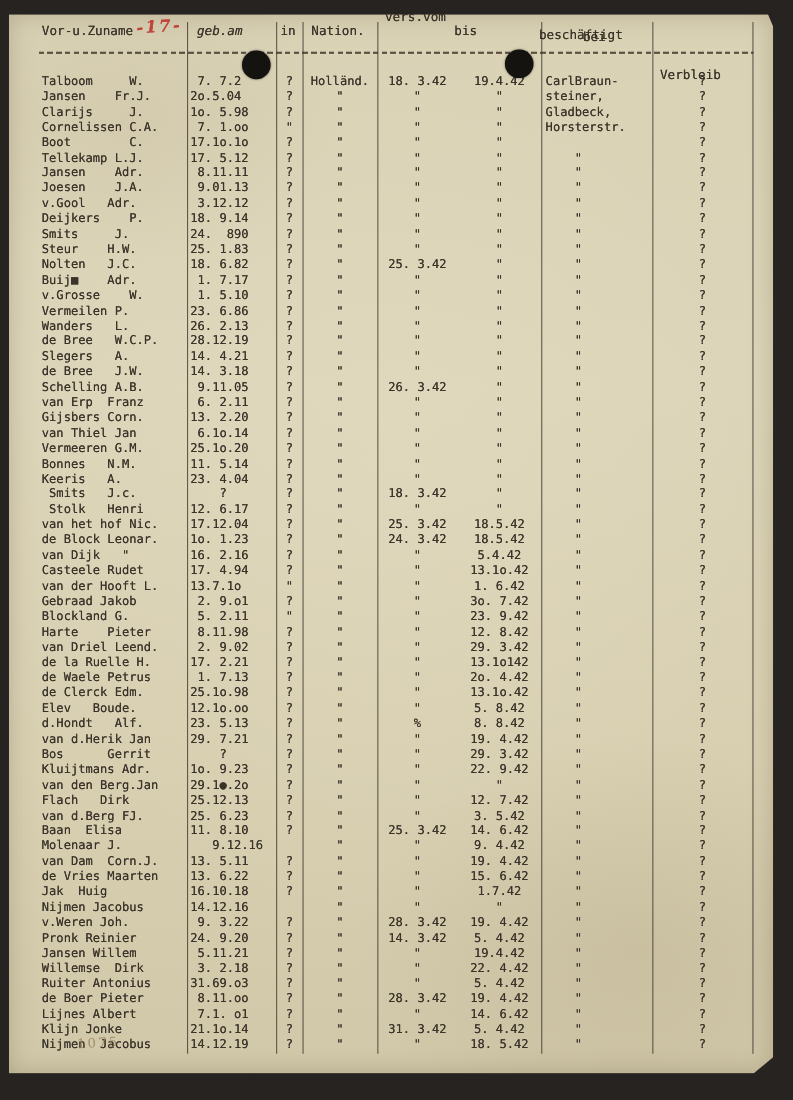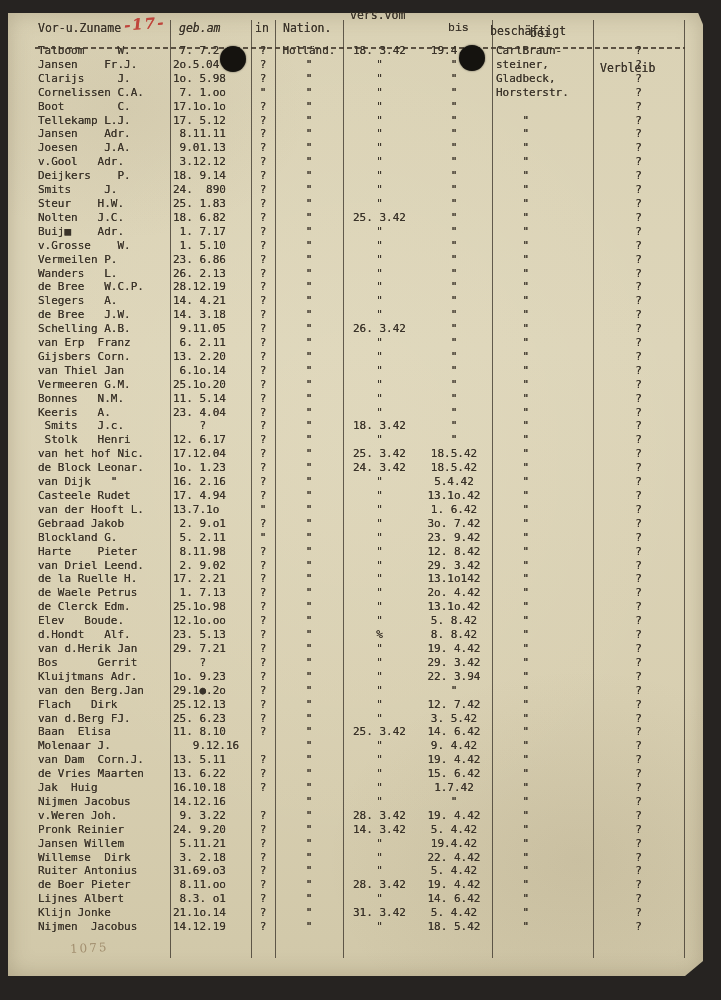--- a/index.html
+++ b/index.html
@@ -22,21 +22,21 @@
   .hlabel { position:absolute; font-size:11.5px; white-space:pre; }
   .vline {
     position:absolute; top:20px; height:938px; width:1px;
     background:rgba(48,42,33,.72);
   }
   .dashrule {
     position:absolute; left:35px; top:47px; width:650px; height:2px;
     background:repeating-linear-gradient(90deg,#453b2e 0 5px, transparent 5px 8px);
     opacity:.85;
   }
-  #rows { position:absolute; left:36px; top:44px; width:648px; }
+  #rows { position:absolute; left:36px; top:67px; width:648px; }
   .row { display:flex; height:13.91px; line-height:13.9px; font-size:11px;
          white-space:pre; color:#3a332a; text-shadow:0 0 .6px rgba(58,49,38,.85); }
   .cell { box-sizing:border-box; overflow:hidden; }
   .c-name { width:134px; padding-left:2px; }
   .c-geb  { width:81px;  padding-left:3px; }
   .c-in   { width:24px;  text-align:center; }
   .c-nation { width:68px; text-align:center; }
   .c-vom  { width:73px;  text-align:center; }
   .c-bis  { width:76px;  text-align:center; }
   .c-bei  { width:101px; padding-left:4px; }
@@ -67,21 +67,21 @@
   <div class="vline" style="left:343px;"></div>
   <div class="vline" style="left:492px;"></div>
   <div class="vline" style="left:593px;"></div>
   <div class="vline" style="left:684px;"></div>
 
   <span class="hlabel ink" style="left:38px;  top:21px;">Vor-u.Zuname</span>
   <span class="hlabel ink" style="left:179px; top:21px;font-style:italic;">geb.am</span>
   <span class="hlabel ink" style="left:255px; top:21px;">in</span>
   <span class="hlabel ink" style="left:283px; top:21px;">Nation.</span>
   <span class="hlabel ink" style="left:350px; top:8px;text-align:right;">vers.vom</span>
-  <span class="hlabel ink" style="left:448px; top:21px;font-family:Liberation Mono, monospace;">bis</span>
+  <span class="hlabel ink" style="left:413px; top:21px;">bis</span>
   <span class="hlabel ink" style="left:490px; top:24px;">beschäftigt</span>
   <span class="hlabel ink" style="left:490px; top:26px;margin-left:40px;">bei</span>
   <span class="hlabel ink" style="left:600px; top:21px;margin-top:40px;">Verbleib</span>
 
   <span class="red-note">-17-</span>
 
   <div class="dashrule"></div>
 
   <div id="rows">
       <div class="row"><span class="cell c-name">Talboom     W.</span><span class="cell c-geb"> 7. 7.2</span><span class="cell c-in">?</span><span class="cell c-nation">Holländ.</span><span class="cell c-vom">18. 3.42</span><span class="cell c-bis">19.4.42</span><span class="cell c-bei">CarlBraun-</span><span class="cell c-verbleib">?</span></div>
@@ -122,37 +122,37 @@
       <div class="row"><span class="cell c-name">Blockland G.</span><span class="cell c-geb"> 5. 2.11</span><span class="cell c-in">"</span><span class="cell c-nation">"</span><span class="cell c-vom">"</span><span class="cell c-bis">23. 9.42</span><span class="cell c-bei">    "</span><span class="cell c-verbleib">?</span></div>
       <div class="row"><span class="cell c-name">Harte    Pieter</span><span class="cell c-geb"> 8.11.98</span><span class="cell c-in">?</span><span class="cell c-nation">"</span><span class="cell c-vom">"</span><span class="cell c-bis">12. 8.42</span><span class="cell c-bei">    "</span><span class="cell c-verbleib">?</span></div>
       <div class="row"><span class="cell c-name">van Driel Leend.</span><span class="cell c-geb"> 2. 9.02</span><span class="cell c-in">?</span><span class="cell c-nation">"</span><span class="cell c-vom">"</span><span class="cell c-bis">29. 3.42</span><span class="cell c-bei">    "</span><span class="cell c-verbleib">?</span></div>
       <div class="row"><span class="cell c-name">de la Ruelle H.</span><span class="cell c-geb">17. 2.21</span><span class="cell c-in">?</span><span class="cell c-nation">"</span><span class="cell c-vom">"</span><span class="cell c-bis">13.1o142</span><span class="cell c-bei">    "</span><span class="cell c-verbleib">?</span></div>
       <div class="row"><span class="cell c-name">de Waele Petrus</span><span class="cell c-geb"> 1. 7.13</span><span class="cell c-in">?</span><span class="cell c-nation">"</span><span class="cell c-vom">"</span><span class="cell c-bis">2o. 4.42</span><span class="cell c-bei">    "</span><span class="cell c-verbleib">?</span></div>
       <div class="row"><span class="cell c-name">de Clerck Edm.</span><span class="cell c-geb">25.1o.98</span><span class="cell c-in">?</span><span class="cell c-nation">"</span><span class="cell c-vom">"</span><span class="cell c-bis">13.1o.42</span><span class="cell c-bei">    "</span><span class="cell c-verbleib">?</span></div>
       <div class="row"><span class="cell c-name">Elev   Boude.</span><span class="cell c-geb">12.1o.oo</span><span class="cell c-in">?</span><span class="cell c-nation">"</span><span class="cell c-vom">"</span><span class="cell c-bis">5. 8.42</span><span class="cell c-bei">    "</span><span class="cell c-verbleib">?</span></div>
       <div class="row"><span class="cell c-name">d.Hondt   Alf.</span><span class="cell c-geb">23. 5.13</span><span class="cell c-in">?</span><span class="cell c-nation">"</span><span class="cell c-vom">%</span><span class="cell c-bis">8. 8.42</span><span class="cell c-bei">    "</span><span class="cell c-verbleib">?</span></div>
       <div class="row"><span class="cell c-name">van d.Herik Jan</span><span class="cell c-geb">29. 7.21</span><span class="cell c-in">?</span><span class="cell c-nation">"</span><span class="cell c-vom">"</span><span class="cell c-bis">19. 4.42</span><span class="cell c-bei">    "</span><span class="cell c-verbleib">?</span></div>
       <div class="row"><span class="cell c-name">Bos      Gerrit</span><span class="cell c-geb">    ?</span><span class="cell c-in">?</span><span class="cell c-nation">"</span><span class="cell c-vom">"</span><span class="cell c-bis">29. 3.42</span><span class="cell c-bei">    "</span><span class="cell c-verbleib">?</span></div>
-      <div class="row"><span class="cell c-name">Kluijtmans Adr.</span><span class="cell c-geb">1o. 9.23</span><span class="cell c-in">?</span><span class="cell c-nation">"</span><span class="cell c-vom">"</span><span class="cell c-bis">22. 3.94</span><span class="cell c-bei">    "</span><span class="cell c-verbleib">?</span></div>
+      <div class="row"><span class="cell c-name">Kluijtmans Adr.</span><span class="cell c-geb">1o. 9.23</span><span class="cell c-in">?</span><span class="cell c-nation">"</span><span class="cell c-vom">"</span><span class="cell c-bis">22. 9.42</span><span class="cell c-bei">    "</span><span class="cell c-verbleib">?</span></div>
       <div class="row"><span class="cell c-name">van den Berg.Jan</span><span class="cell c-geb">29.1●.2o</span><span class="cell c-in">?</span><span class="cell c-nation">"</span><span class="cell c-vom">"</span><span class="cell c-bis">"</span><span class="cell c-bei">    "</span><span class="cell c-verbleib">?</span></div>
       <div class="row"><span class="cell c-name">Flach   Dirk</span><span class="cell c-geb">25.12.13</span><span class="cell c-in">?</span><span class="cell c-nation">"</span><span class="cell c-vom">"</span><span class="cell c-bis">12. 7.42</span><span class="cell c-bei">    "</span><span class="cell c-verbleib">?</span></div>
       <div class="row"><span class="cell c-name">van d.Berg FJ.</span><span class="cell c-geb">25. 6.23</span><span class="cell c-in">?</span><span class="cell c-nation">"</span><span class="cell c-vom">"</span><span class="cell c-bis">3. 5.42</span><span class="cell c-bei">    "</span><span class="cell c-verbleib">?</span></div>
       <div class="row"><span class="cell c-name">Baan  Elisa</span><span class="cell c-geb">11. 8.10</span><span class="cell c-in">?</span><span class="cell c-nation">"</span><span class="cell c-vom">25. 3.42</span><span class="cell c-bis">14. 6.42</span><span class="cell c-bei">    "</span><span class="cell c-verbleib">?</span></div>
       <div class="row"><span class="cell c-name">Molenaar J.</span><span class="cell c-geb">   9.12.16</span><span class="cell c-in"></span><span class="cell c-nation">"</span><span class="cell c-vom">"</span><span class="cell c-bis">9. 4.42</span><span class="cell c-bei">    "</span><span class="cell c-verbleib">?</span></div>
       <div class="row"><span class="cell c-name">van Dam  Corn.J.</span><span class="cell c-geb">13. 5.11</span><span class="cell c-in">?</span><span class="cell c-nation">"</span><span class="cell c-vom">"</span><span class="cell c-bis">19. 4.42</span><span class="cell c-bei">    "</span><span class="cell c-verbleib">?</span></div>
       <div class="row"><span class="cell c-name">de Vries Maarten</span><span class="cell c-geb">13. 6.22</span><span class="cell c-in">?</span><span class="cell c-nation">"</span><span class="cell c-vom">"</span><span class="cell c-bis">15. 6.42</span><span class="cell c-bei">    "</span><span class="cell c-verbleib">?</span></div>
       <div class="row"><span class="cell c-name">Jak  Huig</span><span class="cell c-geb">16.10.18</span><span class="cell c-in">?</span><span class="cell c-nation">"</span><span class="cell c-vom">"</span><span class="cell c-bis">1.7.42</span><span class="cell c-bei">    "</span><span class="cell c-verbleib">?</span></div>
       <div class="row"><span class="cell c-name">Nijmen Jacobus</span><span class="cell c-geb">14.12.16</span><span class="cell c-in"></span><span class="cell c-nation">"</span><span class="cell c-vom">"</span><span class="cell c-bis">"</span><span class="cell c-bei">    "</span><span class="cell c-verbleib">?</span></div>
       <div class="row"><span class="cell c-name">v.Weren Joh.</span><span class="cell c-geb"> 9. 3.22</span><span class="cell c-in">?</span><span class="cell c-nation">"</span><span class="cell c-vom">28. 3.42</span><span class="cell c-bis">19. 4.42</span><span class="cell c-bei">    "</span><span class="cell c-verbleib">?</span></div>
       <div class="row"><span class="cell c-name">Pronk Reinier</span><span class="cell c-geb">24. 9.20</span><span class="cell c-in">?</span><span class="cell c-nation">"</span><span class="cell c-vom">14. 3.42</span><span class="cell c-bis">5. 4.42</span><span class="cell c-bei">    "</span><span class="cell c-verbleib">?</span></div>
       <div class="row"><span class="cell c-name">Jansen Willem</span><span class="cell c-geb"> 5.11.21</span><span class="cell c-in">?</span><span class="cell c-nation">"</span><span class="cell c-vom">"</span><span class="cell c-bis">19.4.42</span><span class="cell c-bei">    "</span><span class="cell c-verbleib">?</span></div>
       <div class="row"><span class="cell c-name">Willemse  Dirk</span><span class="cell c-geb"> 3. 2.18</span><span class="cell c-in">?</span><span class="cell c-nation">"</span><span class="cell c-vom">"</span><span class="cell c-bis">22. 4.42</span><span class="cell c-bei">    "</span><span class="cell c-verbleib">?</span></div>
       <div class="row"><span class="cell c-name">Ruiter Antonius</span><span class="cell c-geb">31.69.o3</span><span class="cell c-in">?</span><span class="cell c-nation">"</span><span class="cell c-vom">"</span><span class="cell c-bis">5. 4.42</span><span class="cell c-bei">    "</span><span class="cell c-verbleib">?</span></div>
       <div class="row"><span class="cell c-name">de Boer Pieter</span><span class="cell c-geb"> 8.11.oo</span><span class="cell c-in">?</span><span class="cell c-nation">"</span><span class="cell c-vom">28. 3.42</span><span class="cell c-bis">19. 4.42</span><span class="cell c-bei">    "</span><span class="cell c-verbleib">?</span></div>
-      <div class="row"><span class="cell c-name">Lijnes Albert</span><span class="cell c-geb"> 8.3. o1</span><span class="cell c-in">?</span><span class="cell c-nation">"</span><span class="cell c-vom">"</span><span class="cell c-bis">14. 6.42</span><span class="cell c-bei">    "</span><span class="cell c-verbleib">?</span></div>
+      <div class="row"><span class="cell c-name">Lijnes Albert</span><span class="cell c-geb"> 7.1. o1</span><span class="cell c-in">?</span><span class="cell c-nation">"</span><span class="cell c-vom">"</span><span class="cell c-bis">14. 6.42</span><span class="cell c-bei">    "</span><span class="cell c-verbleib">?</span></div>
       <div class="row"><span class="cell c-name">Klijn Jonke</span><span class="cell c-geb">21.1o.14</span><span class="cell c-in">?</span><span class="cell c-nation">"</span><span class="cell c-vom">31. 3.42</span><span class="cell c-bis">5. 4.42</span><span class="cell c-bei">    "</span><span class="cell c-verbleib">?</span></div>
       <div class="row"><span class="cell c-name">Nijmen  Jacobus</span><span class="cell c-geb">14.12.19</span><span class="cell c-in">?</span><span class="cell c-nation">"</span><span class="cell c-vom">"</span><span class="cell c-bis">18. 5.42</span><span class="cell c-bei">    "</span><span class="cell c-verbleib">?</span></div>
     </div>
 
   <div class="punch" style="left:220px; top:46px;"></div>
   <div class="punch" style="left:459px; top:45px;"></div>
 
   <span class="pencil-note">1075</span>
 </div>
 

